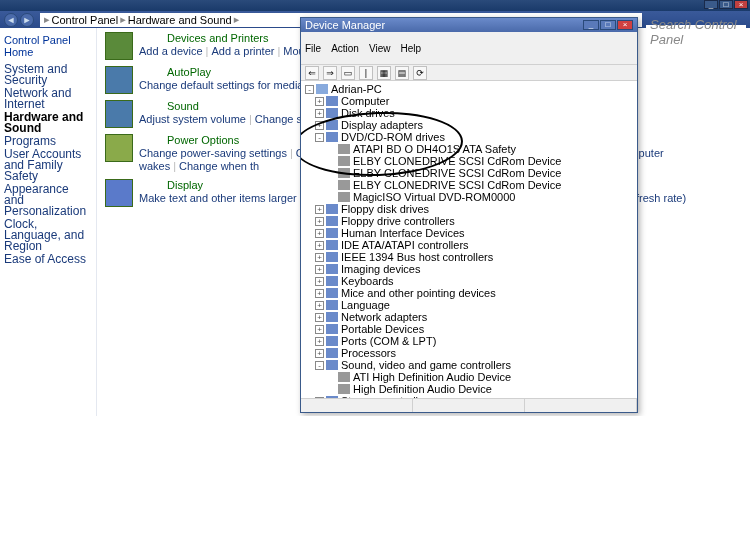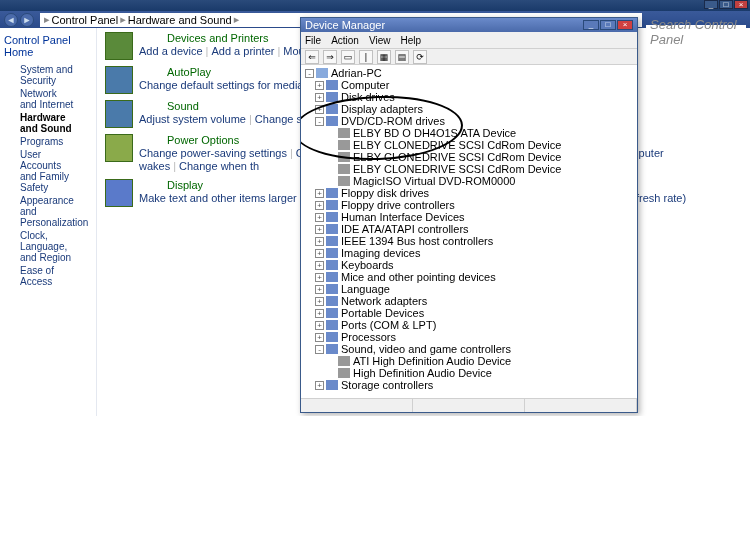--- a/index.html
+++ b/index.html
@@ -16,40 +16,40 @@
 .navbtn { width:14px; height:14px; border-radius:50%; background:#4a6aaa; border:1px solid #2a4a7a; margin-right:2px; display:flex; align-items:center; justify-content:center; color:#cde; font-size:9px; }
 .breadcrumb { flex:1; background:#fff; height:14px; display:flex; align-items:center; padding:0 4px; color:#000; margin:0 4px; font-size:10px; }
 .crumb { margin-right:2px; }
 .crumb.sep { color:#888; }
 .searchbox { width:100px; height:14px; background:#fff; color:#888; padding:0 4px; font-style:italic; font-size:13px; display:flex; align-items:center;margin-top:24px; }
 
 
 .main { display:flex; height:calc(100% - 28px - 120px); background:#fff; }
 .sidebar { width:96px; padding:6px 4px; }
 .cp-heading { color:#003399; font-size:11px; margin-bottom:6px; }
-.sidebar a { display:block; color:#1a3a7a; font-size:10px; margin:2px 16px; text-decoration:none; line-height:11px; }
+.sidebar a { display:block; color:#1a3a7a; font-size:12px; margin:2px 0; text-decoration:none; line-height:11px; }
 .sidebar a.current { font-weight:bold; color:#000; }
 .content { flex:1; padding:4px 8px; border-left:1px solid #e4e8f0; }
 
 .cat { display:flex; margin-bottom:6px; }
 .cat-icon { width:28px; height:28px; background:#5a8a3a; border:1px solid #3a6a1a; margin-right:6px; flex-shrink:0; }
 .cat-icon.spk { background:#4a7aaa; }
 .cat-icon.pwr { background:#8aaa4a; }
 .cat-icon.dsp { background:#5a7aca; }
 .cat-body h3 { color:#006600; font-size:11px; font-weight:normal; margin-bottom:1px;margin-left:28px; }
 .cat-links { font-size:10px; color:#1a3a7a; line-height:12px; }
 .cat-links span.sep { color:#bbb; margin:0 3px; }
 
 
 .dm { position:absolute; left:300px; top:17px; width:338px; height:396px; background:#fff; border:1px solid #3a5a8a; box-shadow:2px 2px 6px rgba(0,0,0,.3); display:flex; flex-direction:column; }
 .dm-title { height:14px; background:linear-gradient(#6a8aca,#4a6aaa); color:#fff; display:flex; align-items:center; padding:0 4px; font-size:10px; }
 .dm-title .spacer { flex:1; }
 .dm-title .wbtn { width:16px; height:10px; background:#5a7aba; border:1px solid #2a4a7a; margin-left:1px; text-align:center; font-size:8px; line-height:8px; }
 .dm-title .wbtn.close { background:#d04040; }
-.dm-menu { height:14px; background:#f0f0f0; display:flex; align-items:center; padding:8px 4px; border-bottom:1px solid #d0d0d0; }
+.dm-menu { height:14px; background:#f0f0f0; display:flex; align-items:center; padding:16px 4px; border-bottom:1px solid #d0d0d0; }
 .dm-menu span { margin-right:10px; font-size:10px; }
 .dm-tool { height:16px; background:#f0f0f0; display:flex; align-items:center; padding:0 4px; border-bottom:1px solid #d0d0d0; gap:4px; }
 .tbtn { width:14px; height:14px; border:1px solid #c0c0c0; background:#f8f8f8; font-size:9px; text-align:center; line-height:12px; }
 .dm-tree { flex:1; overflow:hidden; padding:2px 4px; background:#fff; position:relative; }
 .node { display:flex; align-items:center; height:12px; font-size:10px; white-space:nowrap; }
 .exp { width:9px; height:9px; border:1px solid #888; font-size:8px; line-height:7px; text-align:center; margin-right:2px; color:#555; flex-shrink:0; }
 .exp.blank { border:none; }
 .nico { width:12px; height:10px; background:#6a8aca; margin-right:3px; flex-shrink:0; }
 .nico.pc { background:#88aadd; }
 .nico.drv { background:#999; }
@@ -189,21 +189,21 @@
           <span>Display adapters</span>
         </div>
         <div class="node ind1">
           <span class="exp">-</span>
           <span class="nico"></span>
           <span>DVD/CD-ROM drives</span>
         </div>
         <div class="node ind2">
           <span class="exp blank"></span>
           <span class="nico drv"></span>
-          <span>ELBY BD  O  DH4O1S ATA Device</span>
+          <span>ATAPI BD  O  DH4O1S ATA Safety</span>
         </div>
         <div class="node ind2">
           <span class="exp blank"></span>
           <span class="nico drv"></span>
           <span>ELBY CLONEDRIVE SCSI CdRom Device</span>
         </div>
         <div class="node ind2">
           <span class="exp blank"></span>
           <span class="nico drv"></span>
           <span>ELBY CLONEDRIVE SCSI CdRom Device</span>

